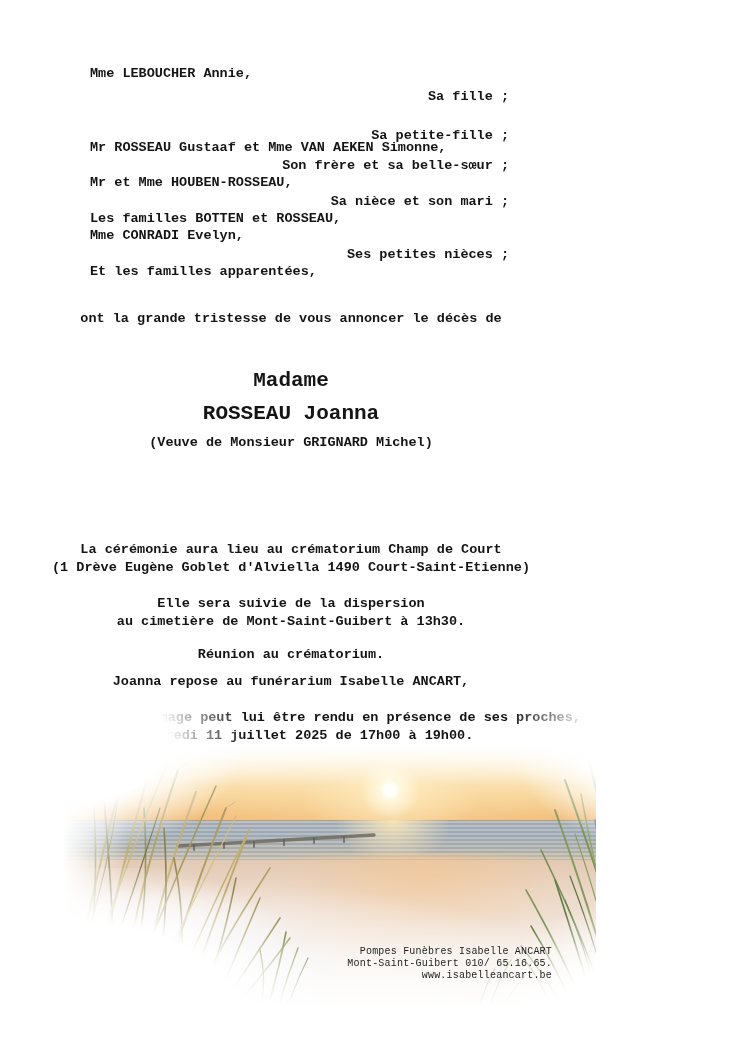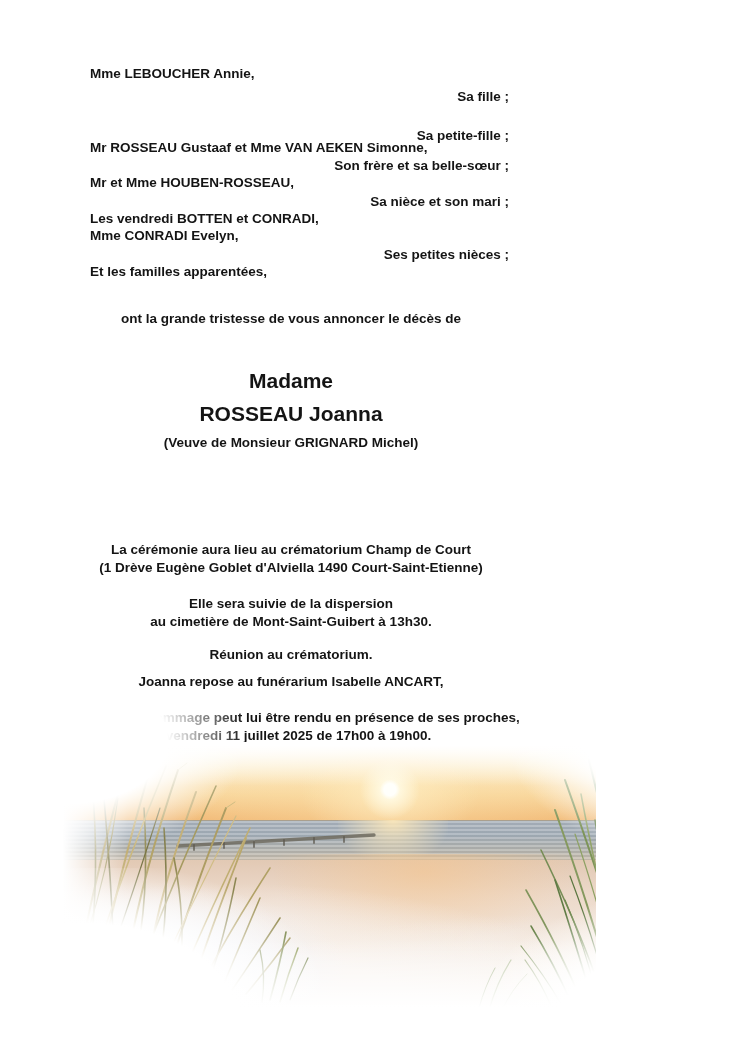--- a/index.html
+++ b/index.html
@@ -1,18 +1,18 @@
 <!DOCTYPE html>
 <html><head>
 <meta charset="utf-8">
 <style>
   html,body{margin:0;padding:0;background:#ffffff;}
   .page{
     position:relative;width:596px;height:1053px;background:#ffffff;overflow:hidden;
-    font-family:Liberation Sans, sans-serif;color:#141414;
+    font-family:Liberation Mono, monospace;color:#141414;
   }
   .t{position:absolute;font-weight:bold;font-size:13.5px;line-height:17px;white-space:nowrap;}
   .lname{left:90px;}
   .rrel{right:87px;text-align:right;}
   .center{left:30px;right:44px;text-align:center;}
   .h1{font-size:21px;line-height:30px;}
   
   .photo{position:absolute;left:54px;top:742px;width:646px;height:276px;}
   .photo *{position:absolute;}
   .sky{left:0;top:0;width:100%;height:78px;
@@ -59,21 +59,21 @@
 
 <div class="page">
 
   <div class="t lname" style="top:65px">Mme LEBOUCHER Annie,</div>
   <div class="t rrel" style="top:88px">Sa fille ;</div>
   <div class="t rrel" style="top:127px">Sa petite-fille ;</div>
   <div class="t lname" style="top:139px">Mr ROSSEAU Gustaaf et Mme VAN AEKEN Simonne,</div>
   <div class="t rrel" style="top:157px">Son frère et sa belle-sœur ;</div>
   <div class="t lname" style="top:174px">Mr et Mme HOUBEN-ROSSEAU,</div>
   <div class="t rrel" style="top:193px">Sa nièce et son mari ;</div>
-  <div class="t lname" style="top:210px">Les vendredi BOTTEN et CONRADI,</div>
+  <div class="t lname" style="top:210px">Les familles BOTTEN et ROSSEAU,</div>
   <div class="t lname" style="top:227px">Mme CONRADI Evelyn,</div>
   <div class="t rrel" style="top:246px">Ses petites nièces ;</div>
   <div class="t lname" style="top:263px">Et les familles apparentées,</div>
 
   <div class="t center" style="top:310px">ont la grande tristesse de vous annoncer le décès de</div>
 
   <div class="t center h1" style="top:366px">Madame</div>
   <div class="t center h1" style="top:399px">ROSSEAU Joanna</div>
   <div class="t center" style="top:434px">(Veuve de Monsieur GRIGNARD Michel)</div>
 
@@ -165,14 +165,19 @@
     <div class="fade fade-top"></div>
     <div class="fade fade-left"></div>
     <div class="fade fade-right"></div>
     <div class="fade fade-bottom"></div>
     <div class="fade fade-bl"></div>
     <div class="fade fade-br"></div>
     <div class="fade fade-tl"></div>
     <div class="fade fade-tr"></div>
   </div>
 
+  <div class="footer">
+    <div>Pompes Funèbres Isabelle ANCART</div>
+    <div>Mont-Saint-Guibert 010/ 65.16.65.</div>
+    <div>www.isabelleancart.be</div>
+  </div>
 
 </div>
 
 </body></html>

